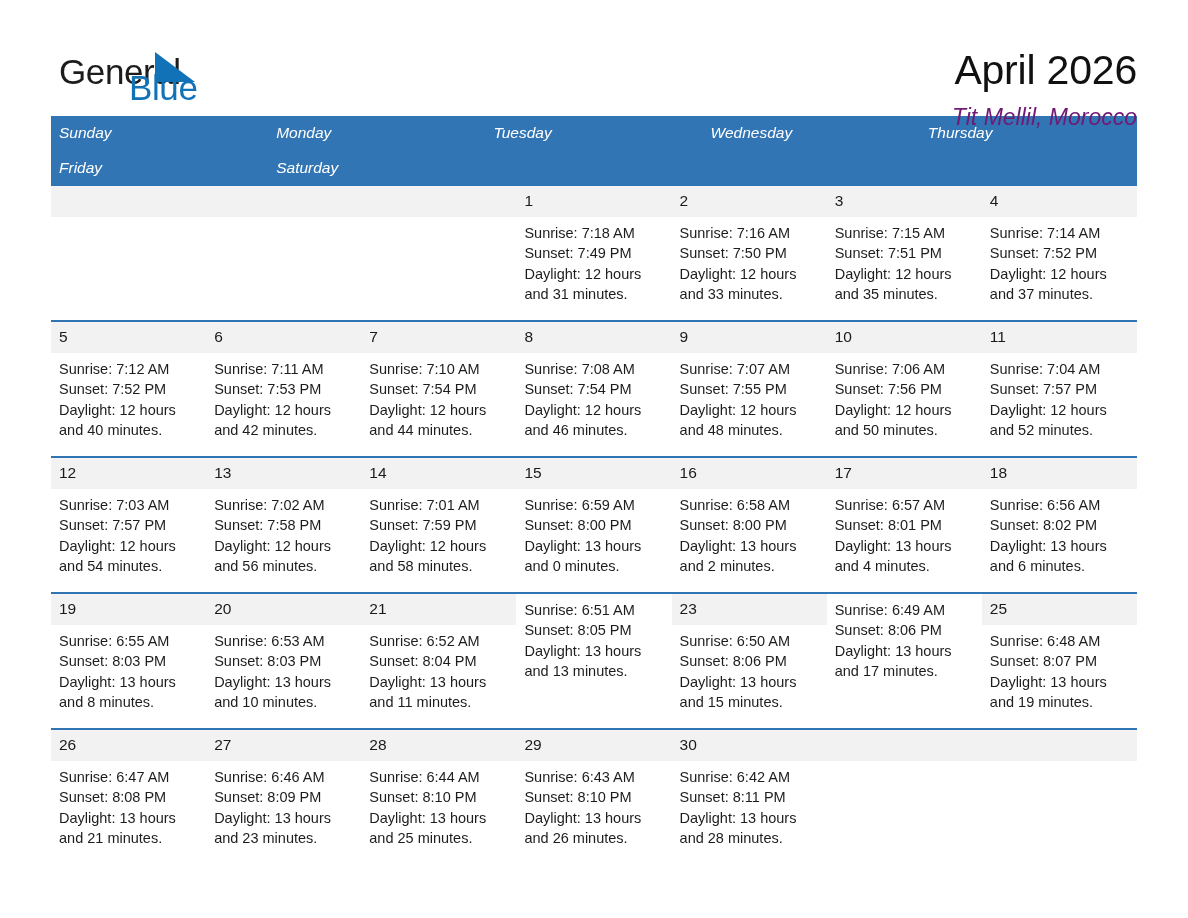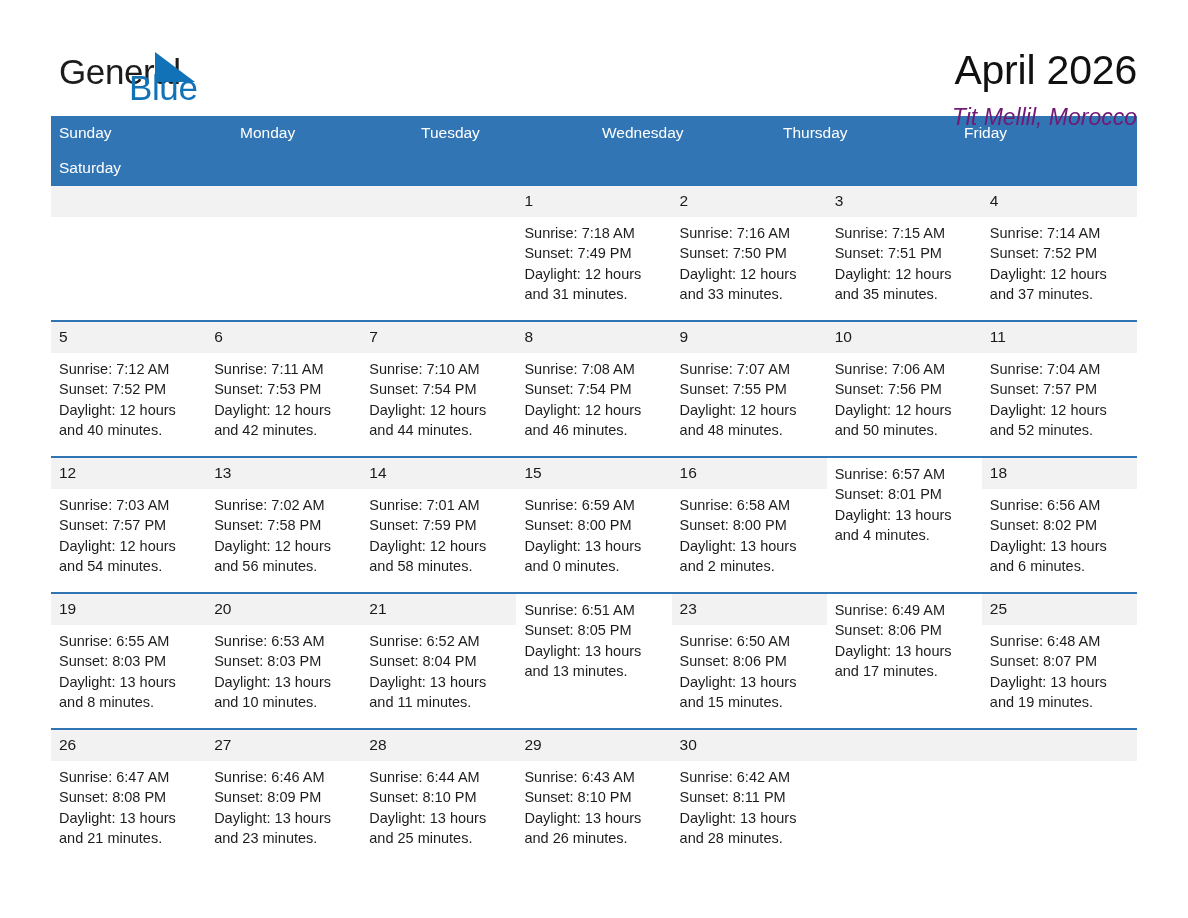--- a/index.html
+++ b/index.html
@@ -88,22 +88,23 @@
     font-style: italic;
   }
 
   
   .calendar {
     margin-top: 11px;
     width: 1086px;
   }
   .weekdays {
     display: grid;
-    grid-template-columns: repeat(6, 1fr);
+    grid-template-columns: repeat(5, 1fr);
     background: #3275b4;
+    font-style: italic;
   }
   .weekday {
     color: #ffffff;
     font-size: 15.5px;
     line-height: 18px;
     padding: 8px 0 9px 8px;
     box-sizing: border-box;
   }
   .week {
     display: grid;
@@ -324,20 +325,21 @@
           <div class="day">
             <div class="day-number">16</div>
             <div class="day-info">
               <div>Sunrise: 6:58 AM</div>
               <div>Sunset: 8:00 PM</div>
               <div>Daylight: 13 hours</div>
               <div>and 2 minutes.</div>
             </div>
           </div>
           <div class="day">
+            <div class="day-number">17</div>
             <div class="day-info">
               <div>Sunrise: 6:57 AM</div>
               <div>Sunset: 8:01 PM</div>
               <div>Daylight: 13 hours</div>
               <div>and 4 minutes.</div>
             </div>
           </div>
           <div class="day">
             <div class="day-number">18</div>
             <div class="day-info">

